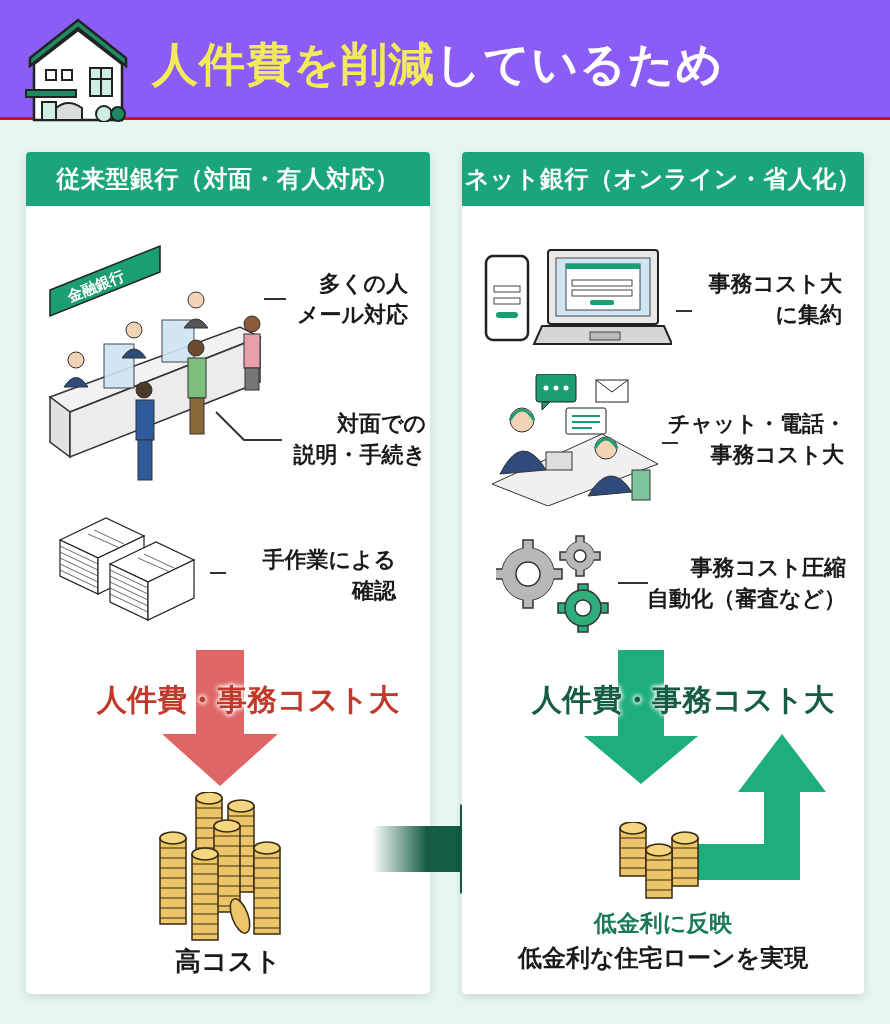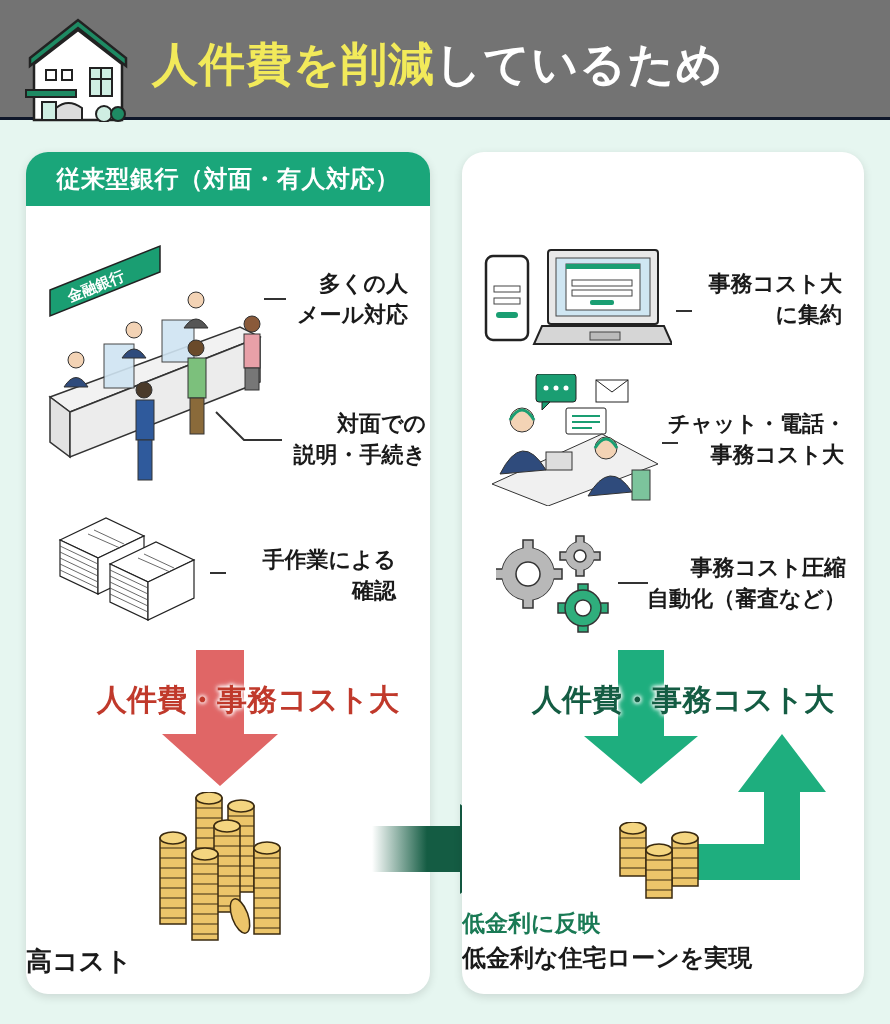--- a/index.html
+++ b/index.html
@@ -5,35 +5,35 @@
   * { box-sizing: border-box; margin: 0; padding: 0; }
   html, body { width: 890px; height: 1024px; overflow: hidden; }
   body {
     position: relative;
     background: #e6f6f0;
     font-family: "DejaVu Sans", "Liberation Sans", sans-serif;
     color: #1a1a1a;
   }
   .header {
     position: absolute; left: 0; top: 0; width: 890px; height: 120px;
-    background: #737373;
-    border-bottom: 3px solid #0f172a;
+    background: #8b5cf6;
+    border-bottom: 3px solid #b91c1c;
   }
   .house { position: absolute; left: 22px; top: 14px; width: 112px; height: 108px; }
   .title {
     position: absolute; left: 152px; top: 34px;
     font-size: 46px; font-weight: bold; letter-spacing: 1px;
     white-space: nowrap;
   }
   .title .hl { color: #f2ea5a; }
   .title .rest { color: #ffffff; }
 
   .panel {
     position: absolute; top: 152px; height: 842px; background: #ffffff;
-    border-radius: 22px; overflow: hidden;
+    border-radius: 4px; overflow: hidden;
     box-shadow: 0 3px 10px rgba(0,0,0,0.12);
   }
   .panel.left { left: 26px; width: 404px; }
   .panel.right { left: 462px; width: 402px; }
   .panel-head {
     height: 54px; background: #1aa67a; color: #fff;
     font-size: 24px; font-weight: bold; text-align: center; line-height: 54px;
     white-space: nowrap; letter-spacing: 0.5px;
   }
   .lbl {
@@ -42,21 +42,21 @@
   }
   .dash { position: absolute; height: 2px; background: #333; }
   .cost-label {
     position: absolute; font-size: 30px; font-weight: bold; white-space: nowrap;
     text-align: center;
     text-shadow: 0 0 4px #fff, 0 0 4px #fff, 0 0 6px #fff;
     padding-left: 40px;
   }
   .cost-red { color: #c0392b; }
   .cost-green { color: #145c43; }
-  .bottom-label { position: absolute; font-size: 26px; font-weight: bold; white-space: nowrap; }
+  .bottom-label { position: absolute; font-size: 26px; font-weight: bold; text-align:center; white-space: nowrap; }
   .reflect { color: #1a7a55; font-size: 23px; }
   svg { display: block; }
   .abs { position: absolute; }
 </style>
 </head>
 <body>
 
 <div class="header">
   <svg class="house" viewBox="0 0 112 108">
     <polygon points="8,44 56,6 104,44 104,52 56,14 8,52" fill="#1e8a63" stroke="#222" stroke-width="2.5"></polygon>
@@ -189,20 +189,21 @@
     <linearGradient id="fade" x1="0" y1="0" x2="1" y2="0">
       <stop offset="0" stop-color="#145c43" stop-opacity="0"></stop>
       <stop offset="0.55" stop-color="#145c43" stop-opacity="1"></stop>
     </linearGradient>
   </defs>
   <rect x="0" y="28" width="100" height="46" fill="url(#fade)"></rect>
   <polygon points="88,6 146,51 88,96" fill="#145c43"></polygon>
 </svg>
 
 <div class="panel right">
+  <div class="panel-head">ネット銀行（オンライン・省人化）</div>
 
   <svg class="abs" style="left:20px; top:94px;" width="190" height="100" viewBox="0 0 190 100">
     <rect x="4" y="10" width="42" height="84" rx="7" fill="#fff" stroke="#222" stroke-width="2.5"></rect>
     <rect x="12" y="40" width="26" height="6" fill="#fff" stroke="#444"></rect>
       <rect x="12" y="52" width="26" height="6" fill="#fff" stroke="#444"></rect>
     <rect x="14" y="66" width="22" height="6" rx="3" fill="#1a9e72"></rect>
     <rect x="66" y="4" width="110" height="74" rx="3" fill="#e8e8e8" stroke="#222" stroke-width="2"></rect>
     <rect x="74" y="12" width="94" height="58" fill="#cfe6f2" stroke="#444"></rect>
     <rect x="84" y="18" width="74" height="46" fill="#fff" stroke="#444"></rect>
     <rect x="84" y="18" width="74" height="5" fill="#1a9e72"></rect>

